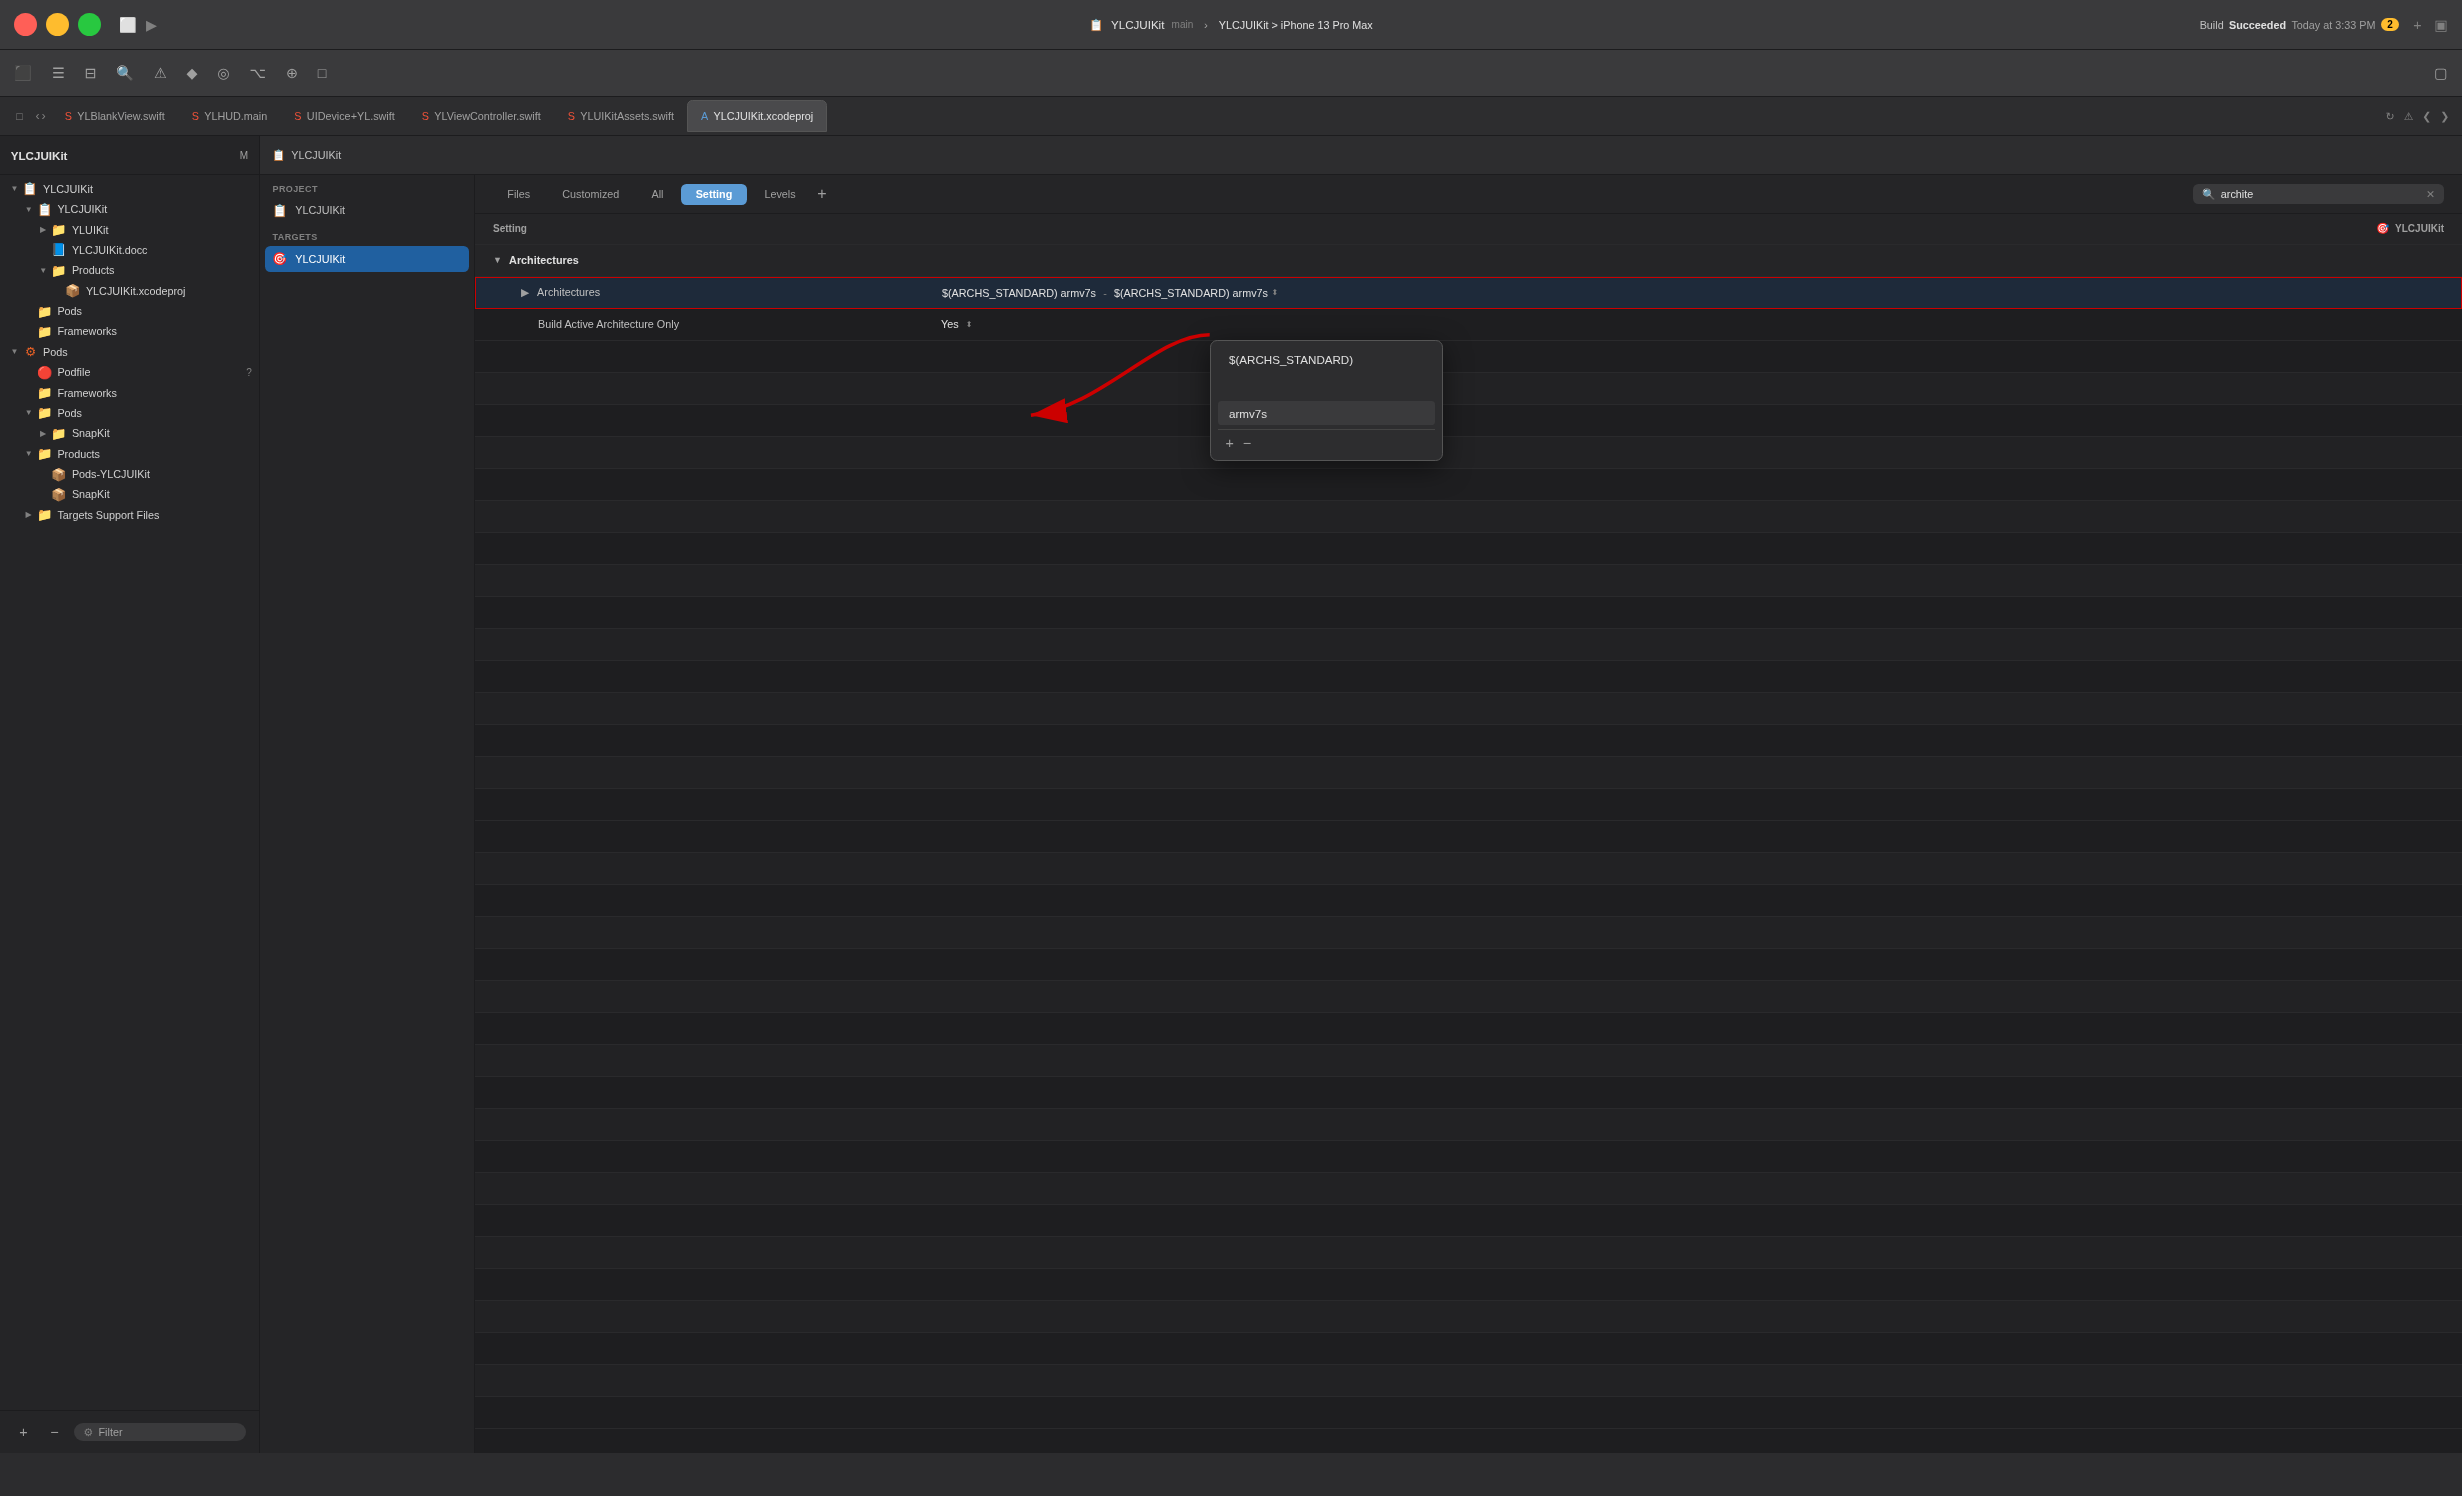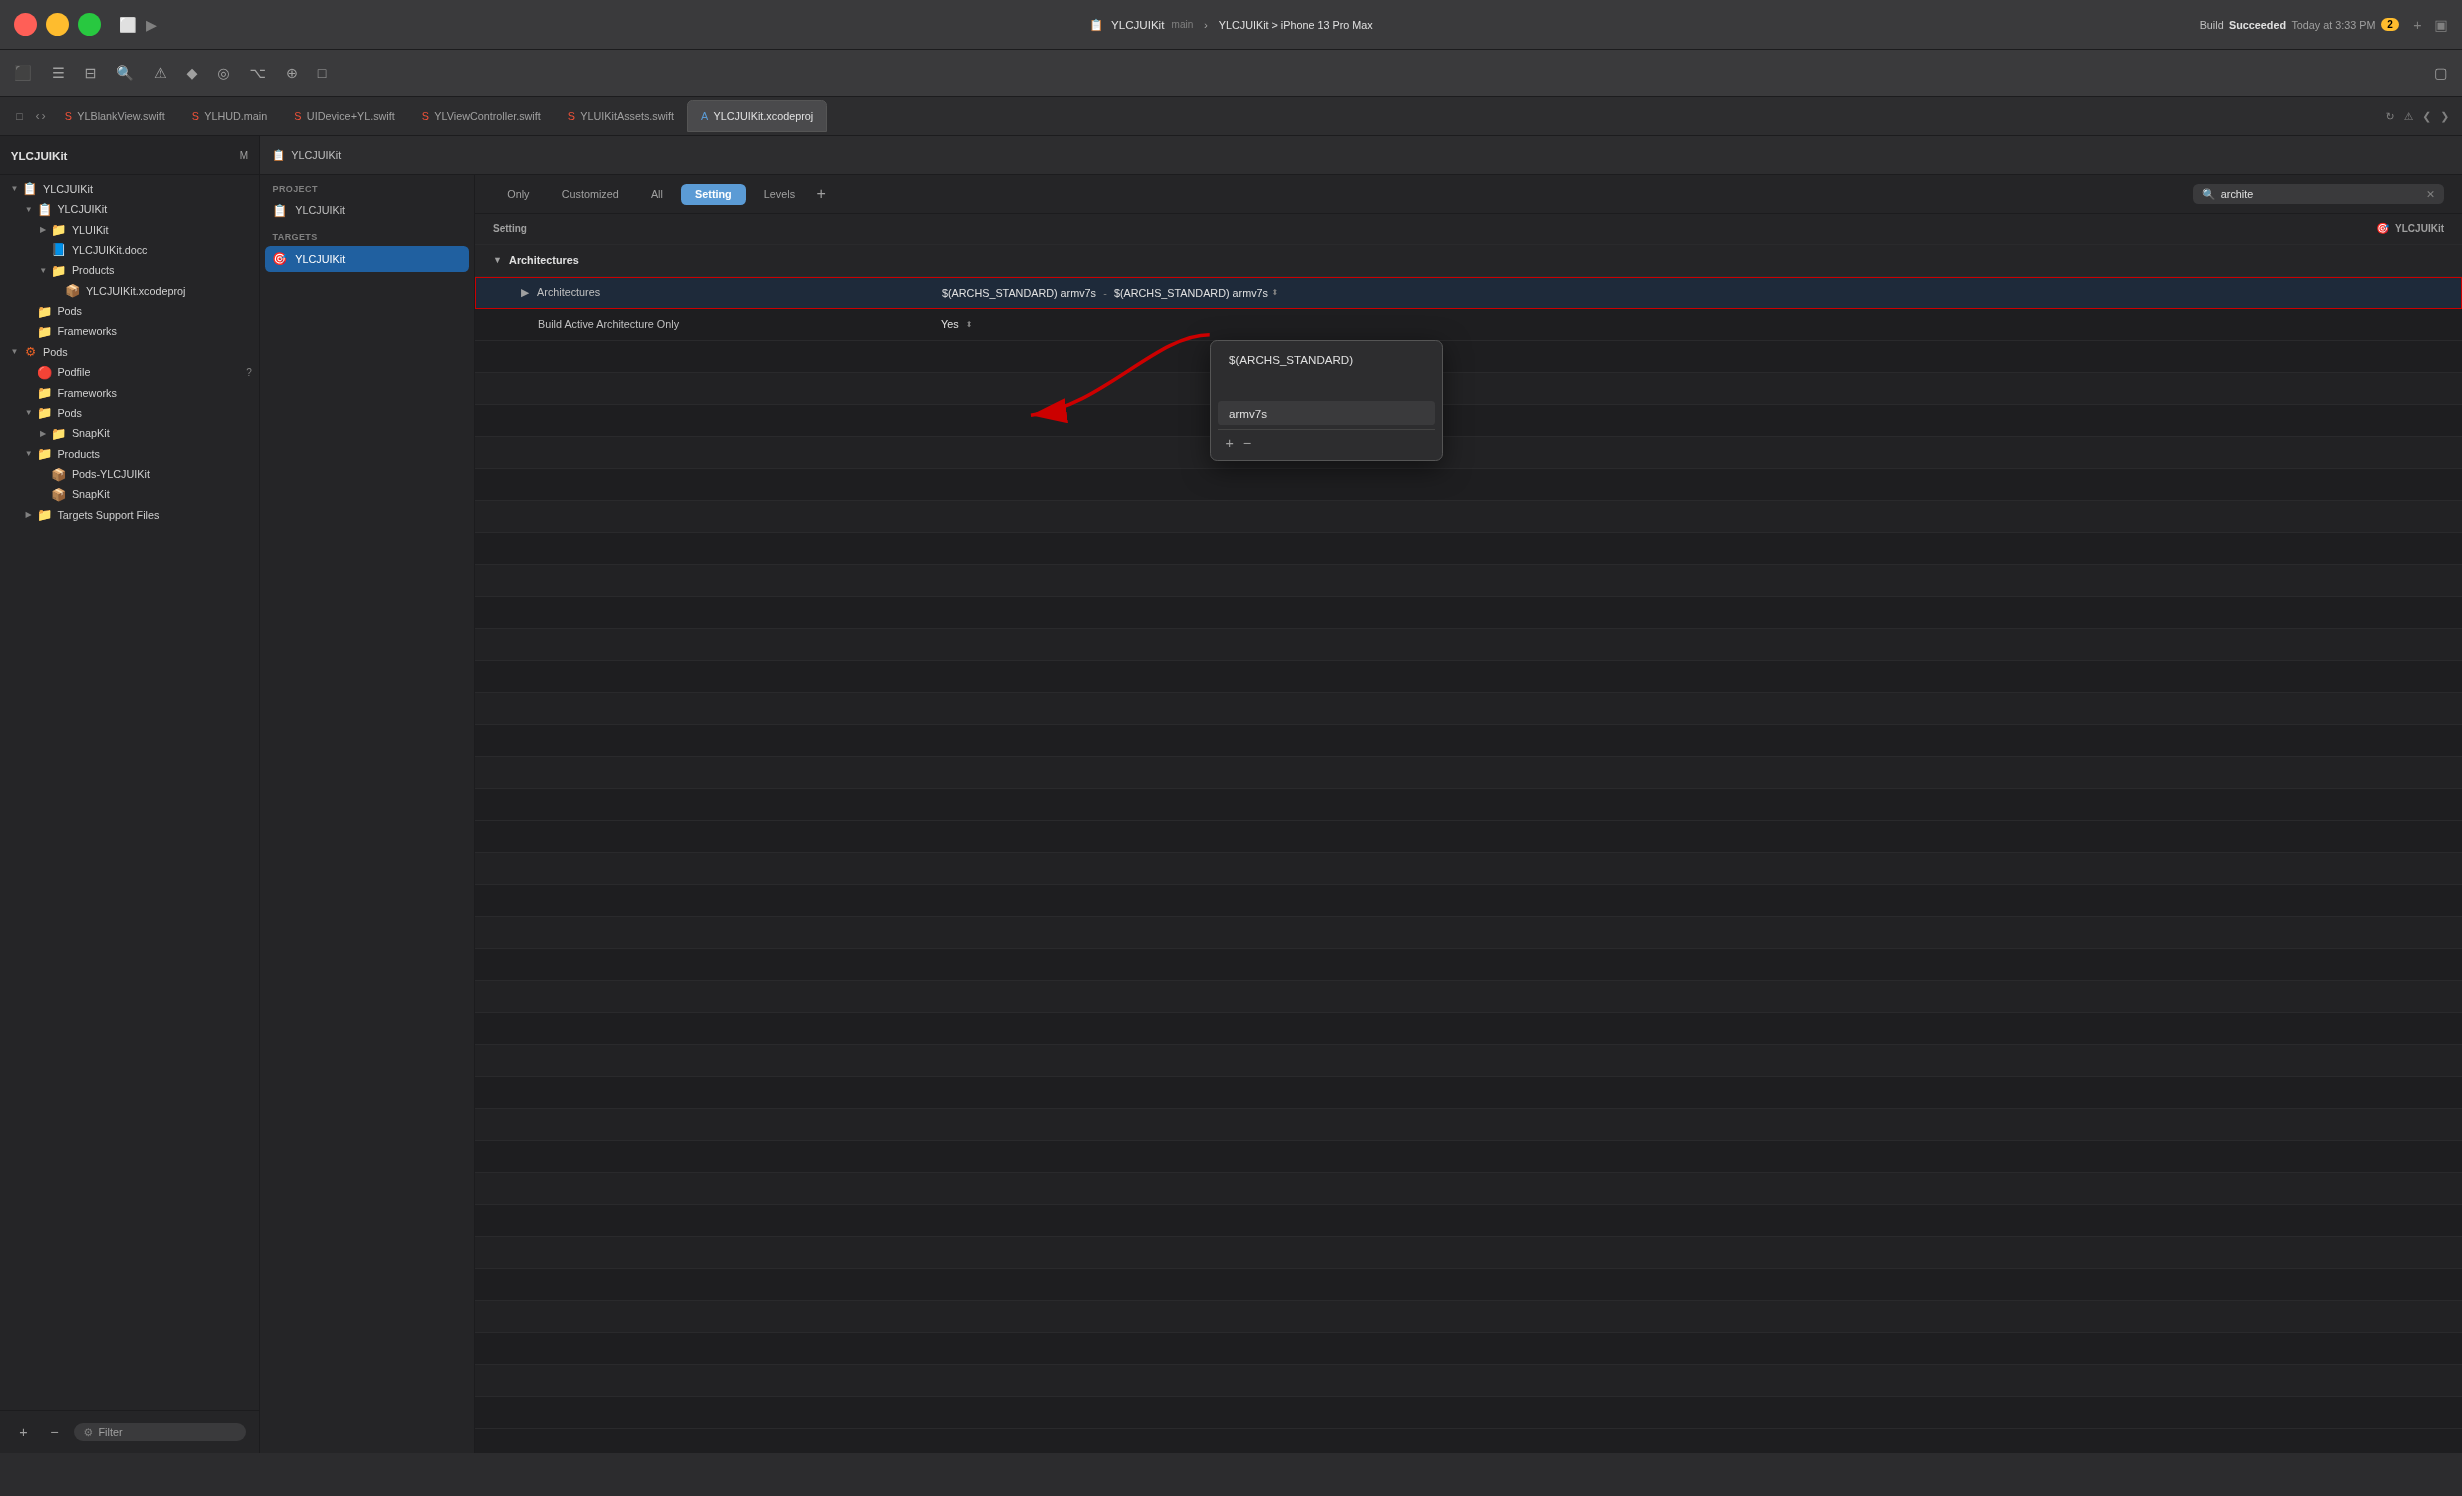--- a/index.html
+++ b/index.html
@@ -650,21 +650,21 @@
         <div class="panel-section-label">TARGETS</div>
         <div class="panel-item selected">
           <span style="font-size:12.5px; color:#e8e8e8;">🎯</span>
           <span>YLCJUIKit</span>
         </div>
       </div>
 
       <div class="bs-content">
 
         <div class="bs-filter-row">
-          <div class="filter-btn">Only</div>
+          <div class="filter-btn">Files</div>
           <div class="filter-btn">Customized</div>
           <div class="filter-btn">All</div>
           <div class="filter-btn active">Setting</div>
           <div class="filter-btn">Levels</div>
           <div class="filter-plus">+</div>
 
           <div class="filter-search">
             <span style="color:#808080; font-size:10.8px;">🔍</span>
             <input type="text" value="archite" style="background: transparent; border: none; outline: none; color: rgb(224, 224, 224); font-size: 10.8px; flex: 1 1 0%;" placeholder="archite">
             <span style="color:#808080; font-size:10.8px; cursor:pointer;">✕</span>

